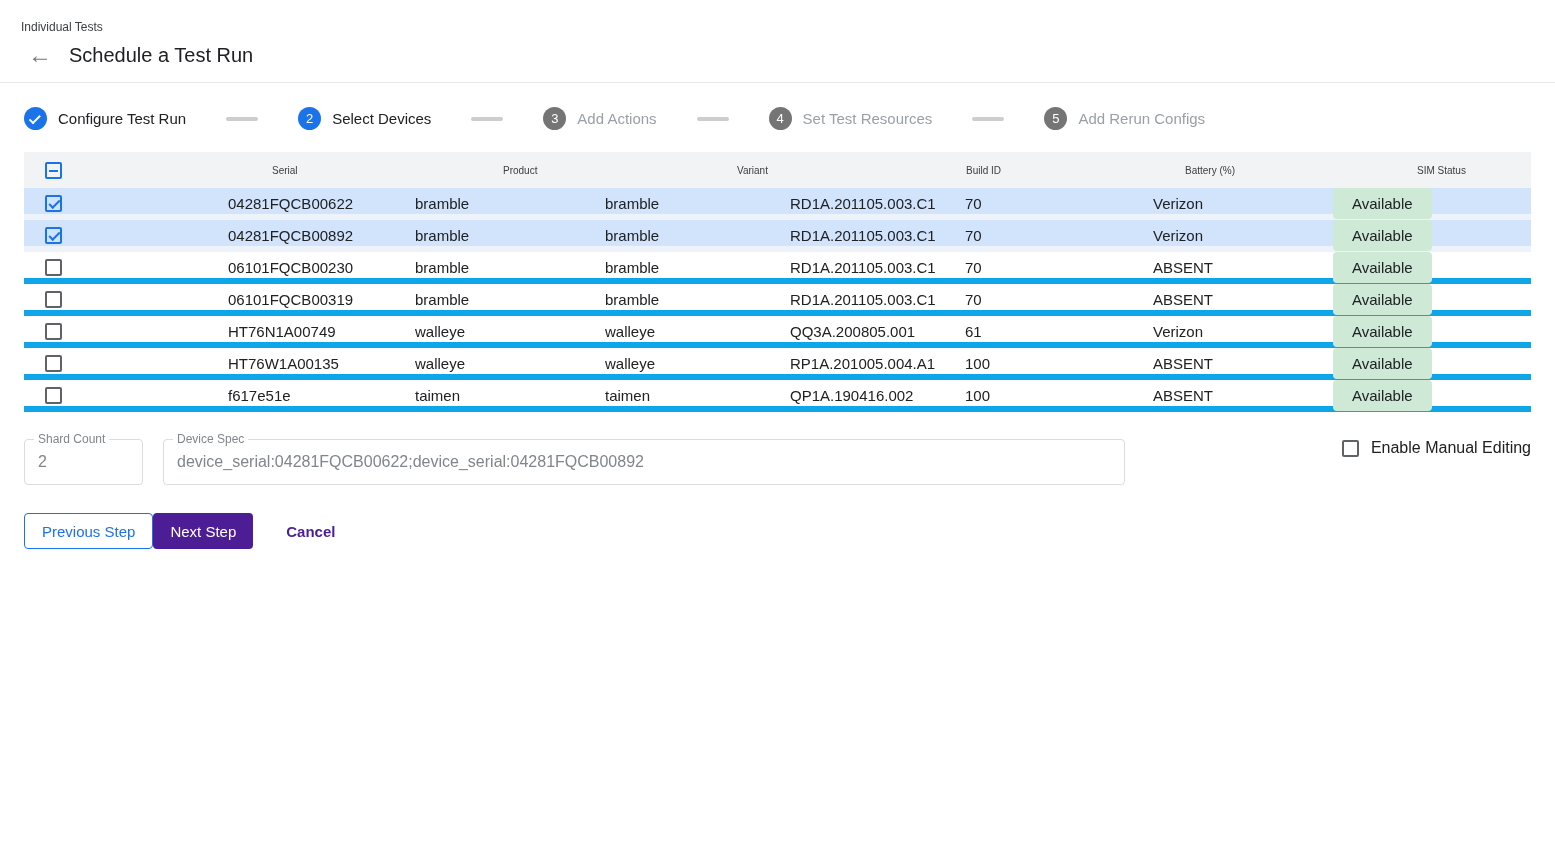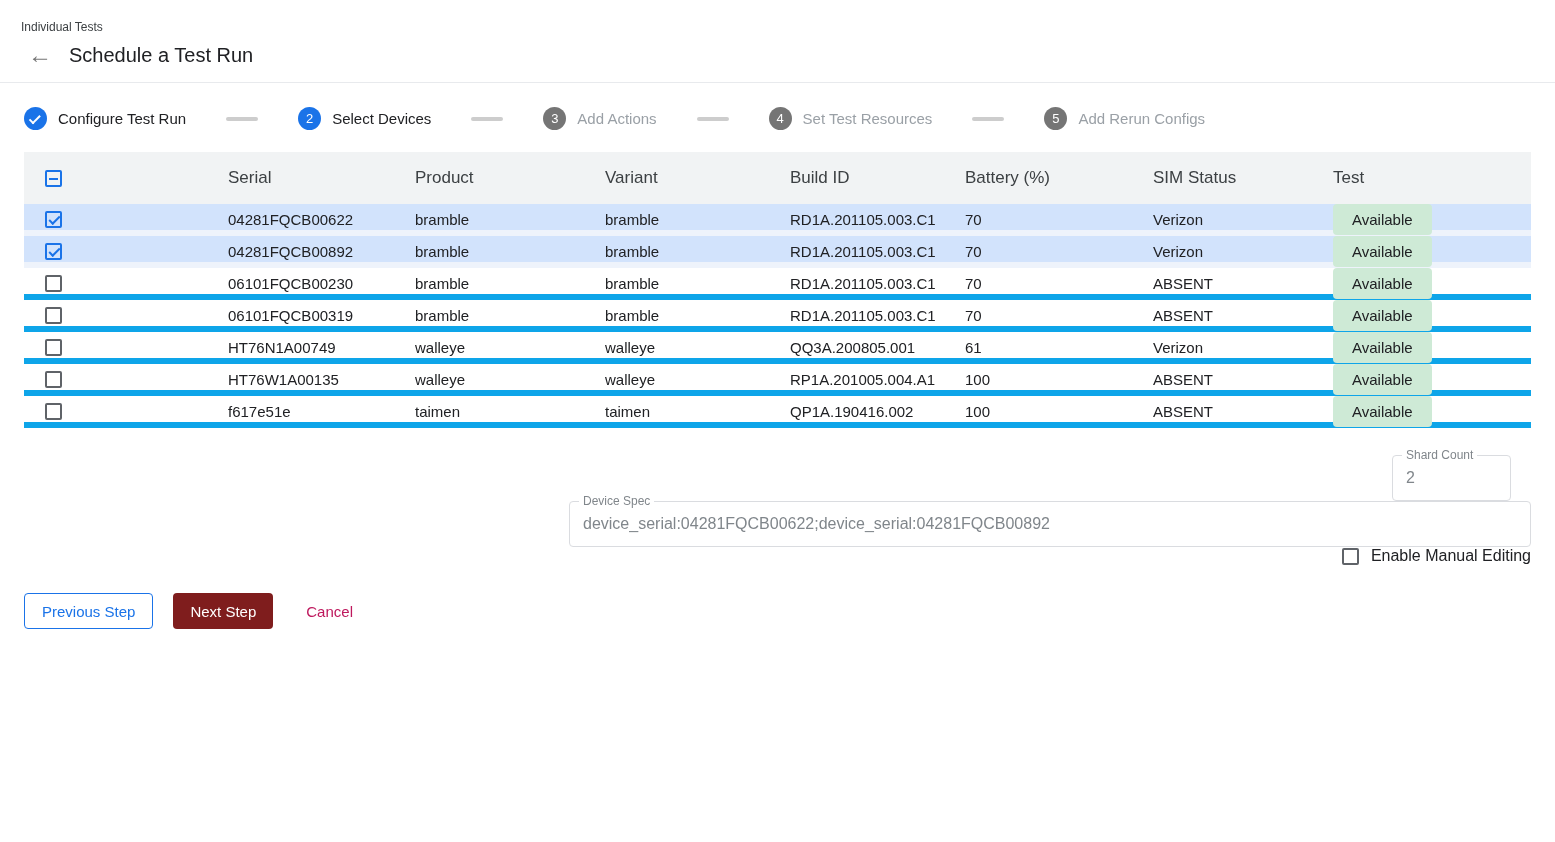--- a/index.html
+++ b/index.html
@@ -29,62 +29,62 @@
   .check-glyph { display:inline-block; width:11px; height:6px;
     border-left:2px solid #fff; border-bottom:2px solid #fff;
     transform:rotate(-45deg) translate(0,-1px); }
 
   
   .device-table { margin:0 24px; }
   .trow { display:grid;
     grid-template-columns:204px 187px 190px 185px 175px 188px 180px auto;
     align-items:center; height:32px; border-bottom:6px solid #0ea5e9;
     font-size:15px; color:#202124; background:#fff; }
-  .trow.thead { height:52px; background:#f1f3f4; font-size:17px; color:#3c4043;
-    border-bottom:none; }
+  .trow.thead { height:36px; background:#f1f3f4; font-size:10px; color:#3c4043;
+    border-bottom:none;gap:44px; }
   .trow.selected { background:#d2e3fc; border-bottom-color:#eef3fb; }
   .cell-cb { padding-left:21px; }
 
   .cb { width:17px; height:17px; border:2px solid #5f6368; border-radius:2px;
     position:relative; cursor:pointer; background:transparent; }
   .cb.checked, .cb.indeterminate { border-color:#1a73e8; }
   .cb.checked::after { content:""; position:absolute; left:2px; top:3px;
     width:9px; height:4px; border-left:2px solid #1a73e8;
     border-bottom:2px solid #1a73e8; transform:rotate(-45deg); }
   .cb.indeterminate::after { content:""; position:absolute; left:2px; top:6px;
     width:9px; height:2px; background:#1a73e8; }
 
   .state-chip { display:inline-block; background:#ceead6; color:#202124;
     border-radius:4px; padding:7px 19px; font-size:15px; }
 
   
-  .form-row { display:flex; align-items:flex-end; margin:27px 24px 0 24px;flex-direction:column; }
+  .form-row { display:flex; align-items:flex-start; margin:27px 24px 0 24px; }
   .mat-field { position:relative; border:1px solid #dadce0; border-radius:4px;
     height:46px; display:flex; align-items:center; background:#fff; }
   .mat-field .field-label { position:absolute; top:-7px; left:9px; background:#fff;
     padding:0 4px; font-size:12px; color:#80868b; line-height:12px; }
   .mat-field .field-value { padding:0 13px; font-size:16px; color:#80868b;
     white-space:nowrap; overflow:hidden; }
   .field-shard { width:119px; margin-right:20px; }
   .field-spec { width:962px; }
   .manual-edit { margin-left:auto; display:flex; align-items:center; cursor:pointer; }
   .manual-edit .cb { margin-right:12px; }
   .manual-edit-label { font-size:16px; color:#202124; }
 
   
   .button-row { display:flex; align-items:center; margin:28px 24px; }
   .btn { height:36px; border-radius:4px; font-size:15px; font-weight:500;
     display:flex; align-items:center; justify-content:center; cursor:pointer;
     font-family:inherit; }
   .btn-outline { border:1px solid #1a73e8; color:#1a73e8; background:#fff;
     padding:12px 17px; }
-  .btn-filled { background:#7f1d1d; color:#fff; border:none; padding:12px 17px;
-    margin-left:20px; }
-  .btn-text { color:#be185d; background:transparent; border:none;
-    padding:0 12px; margin-left:21px; }
+  .btn-filled { background:#4c1d95; color:#fff; border:none; padding:12px 17px;
+    }
+  .btn-text { color:#4c1d95; background:transparent; border:none;
+    padding:0 12px; margin-left:21px;font-weight:bold; }
 </style>
 </head>
 <body>
 
 <div class="page-header">
   <div class="crumb">Individual Tests</div>
   <div class="title-row">
     <div class="back-arrow">←</div>
     <div class="page-title">Schedule a Test Run</div>
   </div>

